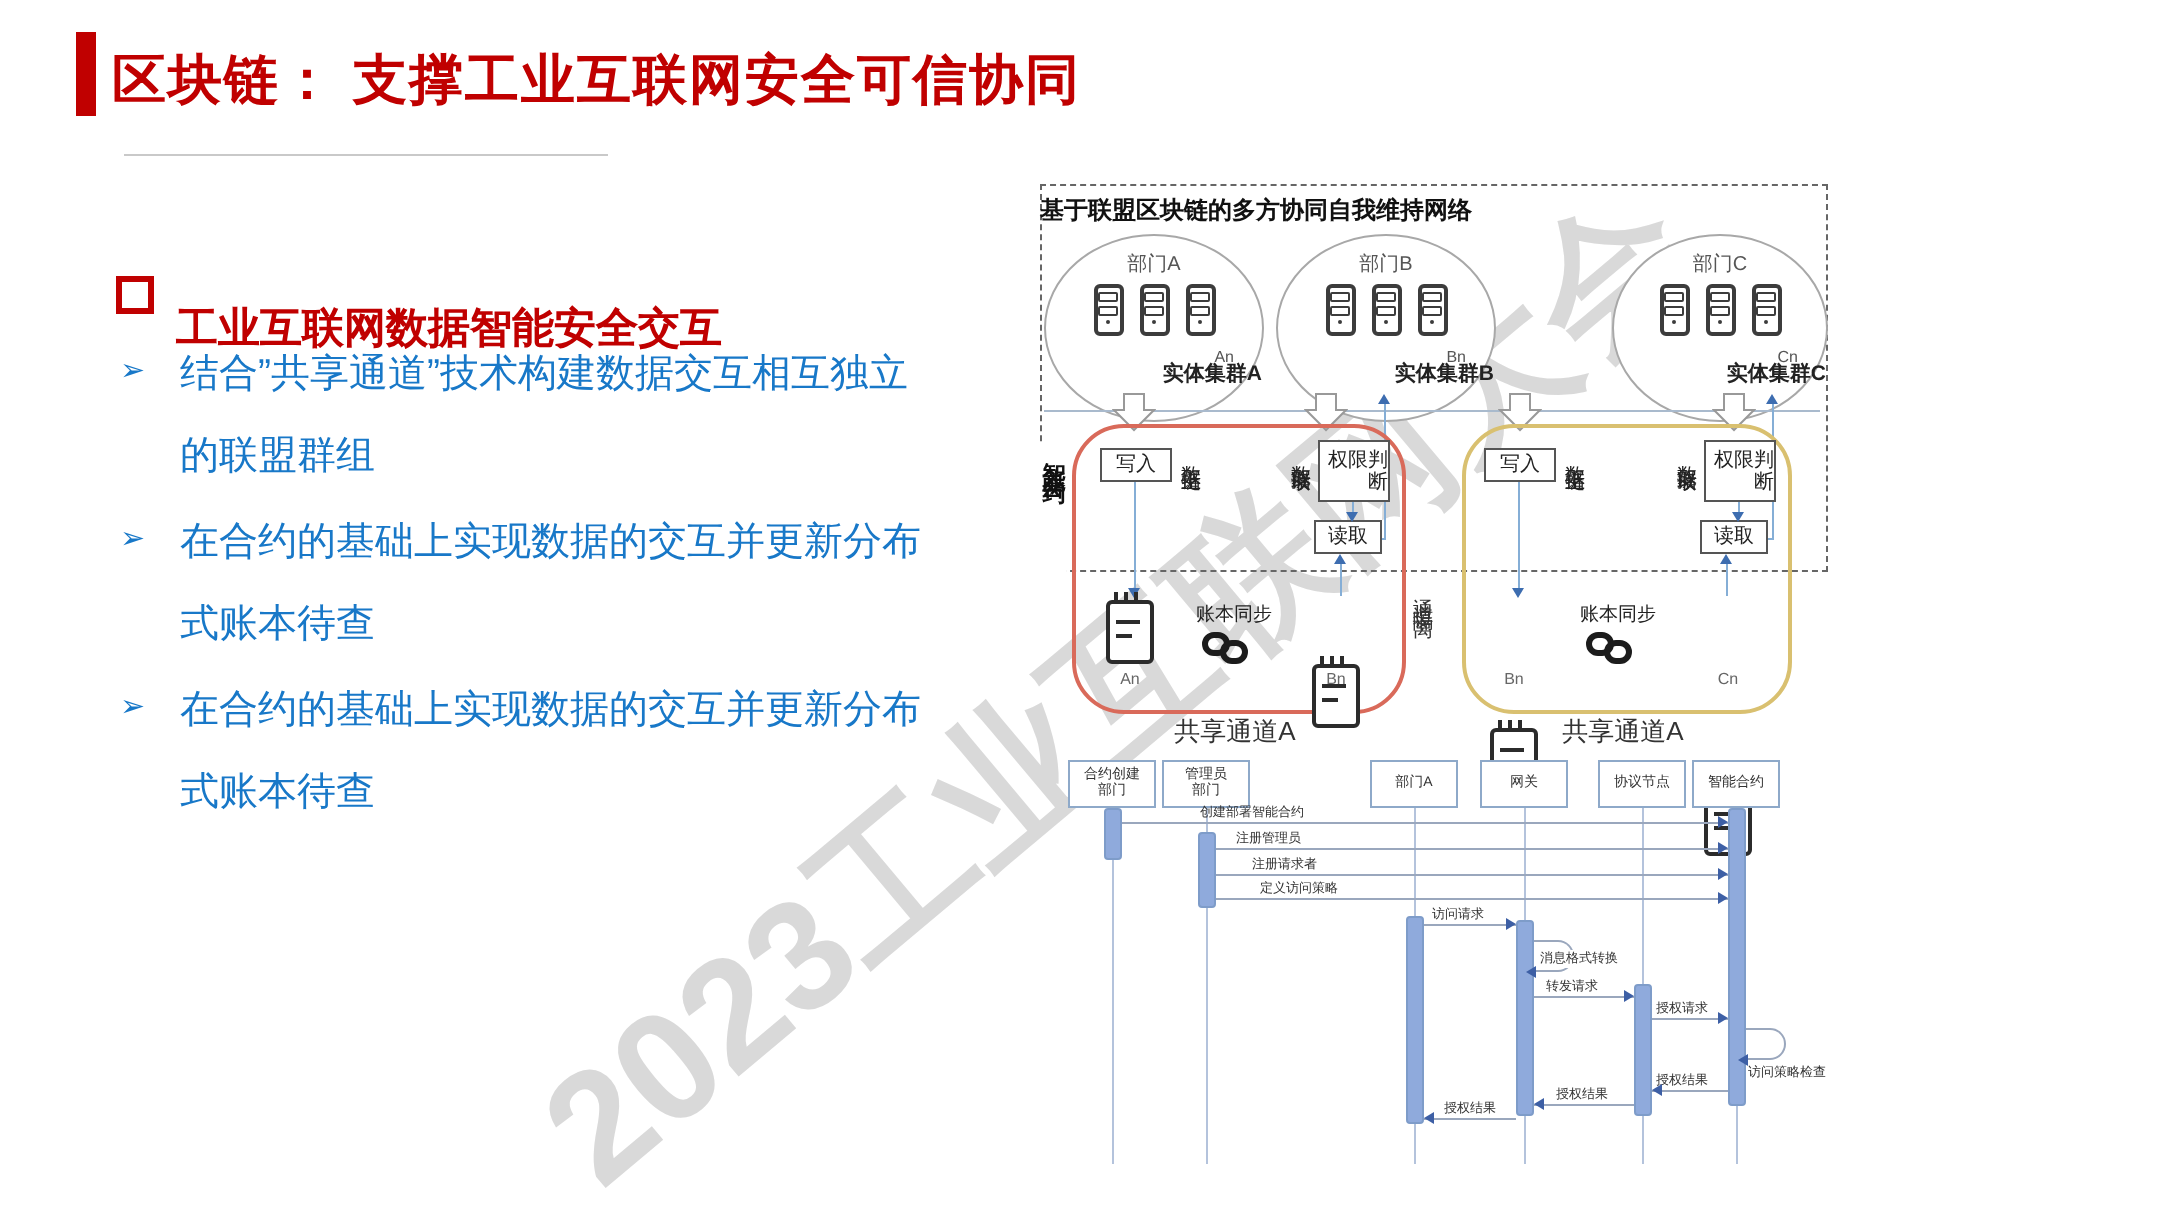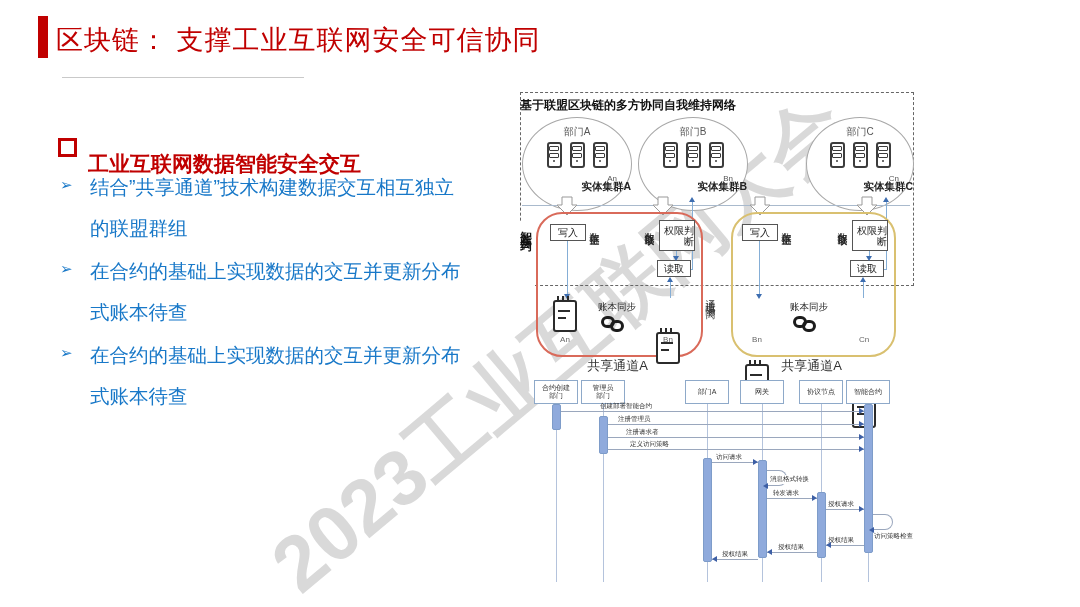--- a/index.html
+++ b/index.html
@@ -2,21 +2,21 @@
 <html><head>
 <meta charset="utf-8">
 <style>
   html,body{margin:0;padding:0;background:#fff;}
   #slide{position:relative;width:1080px;height:607px;background:#fff;overflow:hidden;
          font-family:"Liberation Sans","DejaVu Sans",sans-serif;}
   .abs{position:absolute;}
   .vtext{writing-mode:vertical-rl;text-orientation:upright;}
   
   .titlebar{width:10px;height:42px;background:#c00000;}
-  .title{font-size:27px;font-weight:normal;color:#c00000;letter-spacing:1px;white-space:nowrap;}
+  .title{font-size:27px;font-weight:bold;color:#c00000;letter-spacing:1px;white-space:nowrap;}
   .underline{height:1px;background:#c9c9c9;}
   
   .hsquare{width:13px;height:13px;border:3px solid #c00000;background:#fff;}
   .heading{font-size:21px;font-weight:bold;color:#c00000;white-space:nowrap;}
   .bullet{display:flex;align-items:flex-start;margin-bottom:2px;}
   .bmark{width:30px;color:#1878c8;font-size:15px;padding-top:9px;flex:none;}
   .btext{font-size:19.5px;line-height:41px;color:#1878c8;width:372px;}
   
   .wm{font-size:78px;color:rgba(170,170,170,0.45);white-space:nowrap;
       transform:translate(-50%,-50%) rotate(-40deg);font-weight:bold;}

